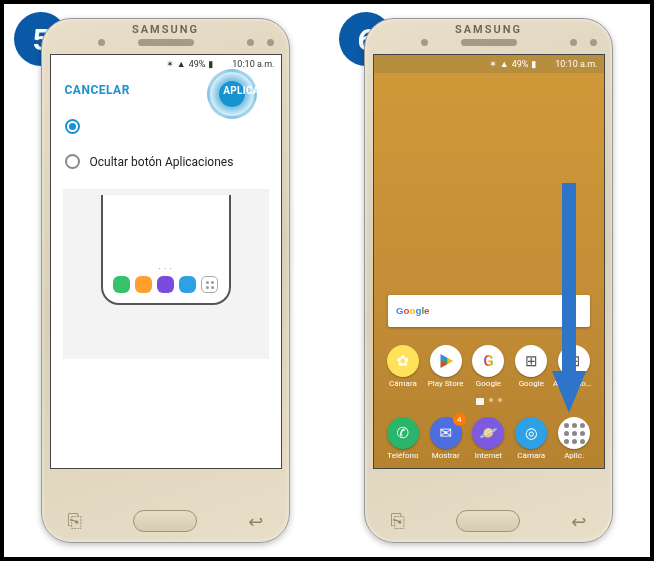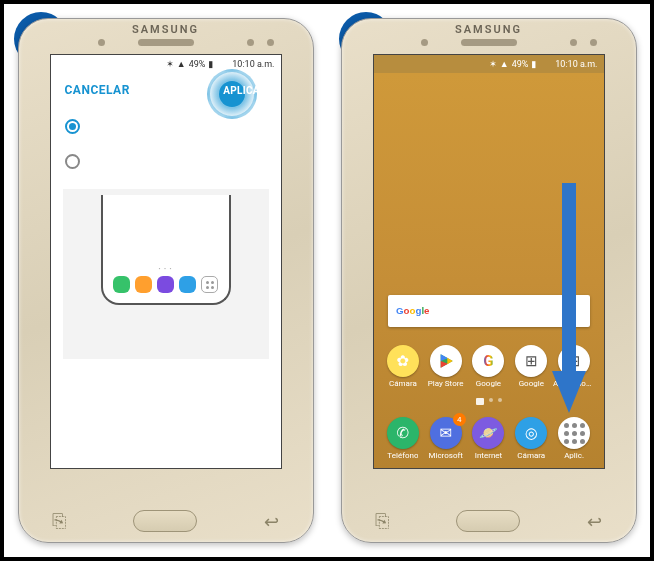--- a/index.html
+++ b/index.html
@@ -27,21 +27,21 @@
     font-weight: 700;
     display: flex;
     align-items: center;
     justify-content: center;
   }
   .step-badge.left  { left: 10px; }
   .step-badge.right { left: 335px; }
 
   
   .phone {
-    width: 296px;
+    width: 249px;
     height: 525px;
     background: linear-gradient(160deg,#e9dfc9 0%, #d9cfb6 50%, #e9dfc9 100%);
     border: 1px solid #999;
     border-radius: 30px;
     box-shadow: 0 2px 6px rgba(0,0,0,.25), inset 0 0 4px rgba(255,255,255,.6);
     position: relative;
     display: flex;
     flex-direction: column;
     align-items: center;
   }
@@ -266,20 +266,21 @@
           <span class="aplicar-ring"></span>
           <span class="aplicar-text">APLICAR</span>
         </span>
       </div>
 
       <div class="radio-row">
         <span class="radio checked"></span>
       </div>
       <div class="radio-row">
         <span class="radio"></span>
+        <span>Ocultar botón Aplicaciones</span>
       </div>
 
       <div class="preview-card">
         <div class="mini-phone">
           <div class="mini-dots">• • •</div>
           <div class="mini-dock" id="mini-dock">
               <span class="mini-ico" style="background: rgb(54, 194, 106);"></span>
               <span class="mini-ico" style="background: rgb(255, 159, 46);"></span>
               <span class="mini-ico" style="background: rgb(123, 75, 224);"></span>
               <span class="mini-ico" style="background: rgb(46, 160, 230);"></span>
@@ -364,21 +365,21 @@
           <span></span>
         </div>
 
         <div class="dock app-grid" id="dock">
             <div class="app">
               <div class="ico" style="background: rgb(43, 181, 106); color: rgb(255, 255, 255);">✆</div>
               <div class="lbl">Teléfono</div>
             </div>
             <div class="app">
               <div class="ico" style="background: rgb(79, 111, 224); color: rgb(255, 255, 255);">✉<span class="badge-n">4</span></div>
-              <div class="lbl">Microsoft</div>
+              <div class="lbl">Mostrar</div>
             </div>
             <div class="app">
               <div class="ico" style="background: rgb(125, 91, 224); color: rgb(255, 255, 255);">🪐</div>
               <div class="lbl">Internet</div>
             </div>
             <div class="app">
               <div class="ico" style="background: rgb(46, 160, 230); color: rgb(255, 255, 255);">◎</div>
               <div class="lbl">Cámara</div>
             </div>
             <div class="app">

